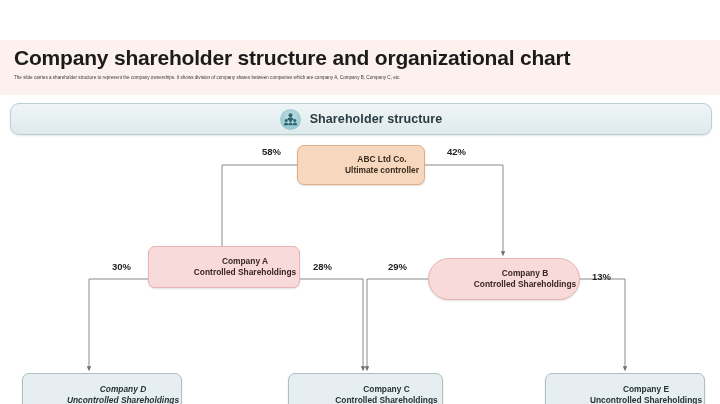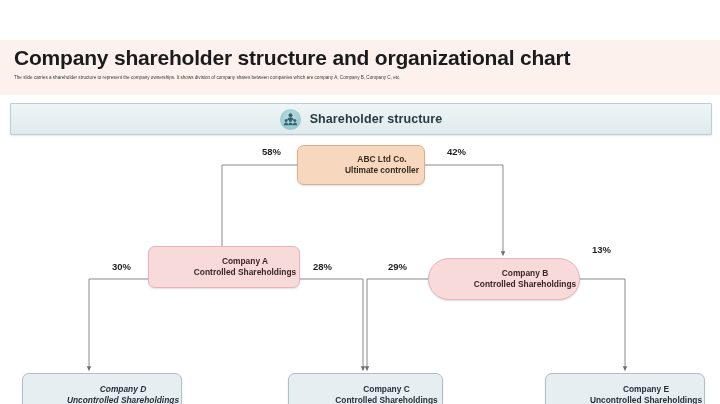--- a/index.html
+++ b/index.html
@@ -29,21 +29,21 @@
   
   .body-area{
     position:absolute;left:0;top:55px;width:720px;height:349px;
     background:#ffffff;
   }
 
   
   .section-bar{
     position:absolute;left:10px;top:63px;width:700px;height:30px;
     background:linear-gradient(180deg,#eef5f6 0%,#e6eff1 55%,#dfeaed 100%);
-    border:1px solid #b9cfd4;border-radius:1px;
+    border:1px solid #b9cfd4;border-radius:9px;
     box-shadow:0 1px 2px rgba(0,0,0,0.10);
   }
   .section-bar-inner{
     position:absolute;left:0;top:0;width:100%;height:100%;
     display:flex;align-items:center;justify-content:center;gap:9px;
   }
   .sec-icon{
     width:21px;height:21px;border-radius:50%;
     background:radial-gradient(circle at 50% 38%,#bfe0e4 0%,#9dccd3 60%,#8bbfc8 100%);
     display:flex;align-items:center;justify-content:center;
@@ -91,21 +91,21 @@
   
   .pct{
     position:absolute;font-size:9.5px;font-weight:700;color:#1f1f1f;
     white-space:nowrap;
   }
   .pct-58{left:244px;top:106px;padding-left:18px;}
   .pct-42{left:447px;top:106px;}
   .pct-30{left:112px;top:221px;}
   .pct-28{left:313px;top:221px;}
   .pct-29{left:388px;top:221px;}
-  .pct-13{left:592px;top:204px;text-align:center;}
+  .pct-13{left:592px;top:231px;text-align:center;}
 
   
   .footer{
     position:absolute;left:0;top:388px;width:720px;
     text-align:center;font-size:5px;color:#6b6b6b;line-height:8px;
     white-space:nowrap;
   }
 </style>
 </head>
 <body>

